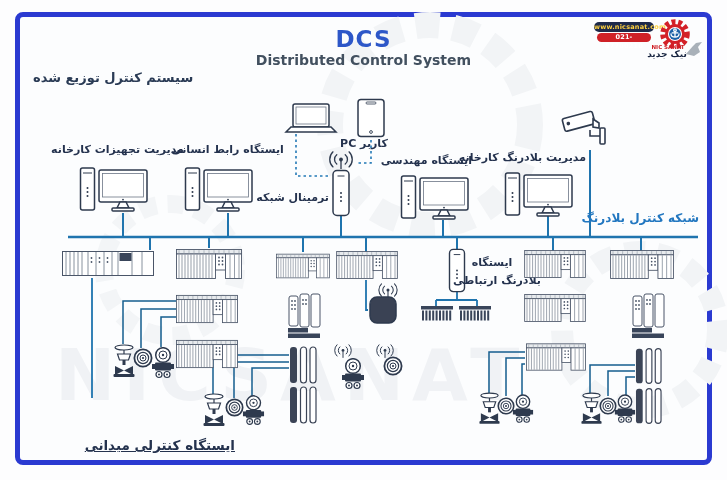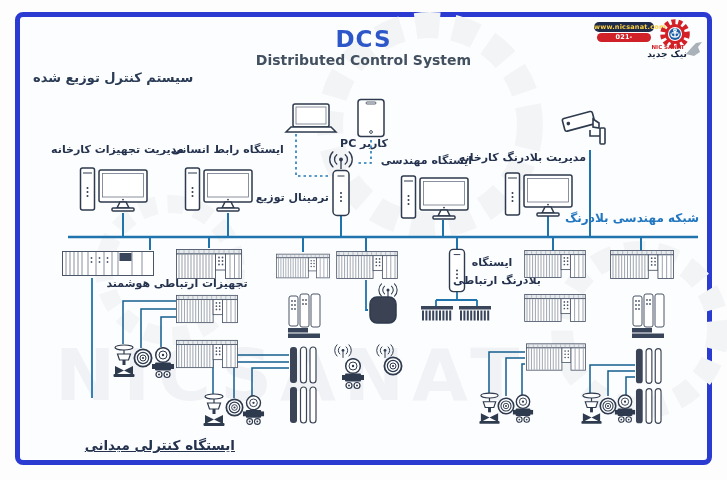--- a/index.html
+++ b/index.html
@@ -329,21 +329,21 @@
   <div class="abs" style="left:325px;top:146px">
     <svg class="icon" width="32" height="23">
         <use href="#sym-wifi"></use>
       </svg>
   </div>
   <div class="abs" style="left:330px;top:169px">
     <svg class="icon" width="22" height="48">
         <use href="#sym-tower"></use>
       </svg>
   </div>
-  <div class="lbl" style="left:265px;top:192px;width:64px">ترمینال توزیع</div>
+  <div class="lbl" style="left:265px;top:192px;width:64px">ترمینال شبکه</div>
 
   <div class="lbl" style="left:388px;top:155px;width:84px">ایستگاه مهندسی</div>
   <div class="abs" style="left:400px;top:170px">
     <svg class="icon" width="70" height="52">
         <use href="#sym-ws"></use>
       </svg>
   </div>
 
   <div class="lbl" style="left:478px;top:152px;width:108px">مدیریت بلادرنگ کارخانه</div>
   <div class="abs" style="left:504px;top:167px">
@@ -351,33 +351,32 @@
         <use href="#sym-ws"></use>
       </svg>
   </div>
 
   <div class="abs" style="left:560px;top:106px">
     <svg class="icon" width="62" height="46">
         <use href="#sym-camera"></use>
       </svg>
   </div>
 
-  <div class="lbl lbl-blue" style="left:583px;top:212px;width:116px;font-size:12px">شبکه مهندسی بلادرنگ</div>
+  <div class="lbl lbl-blue" style="left:583px;top:212px;width:116px;font-size:12px">شبکه کنترل بلادرنگ</div>
 
   <div class="abs" style="left:62px;top:249px">
     <svg class="icon" width="92" height="28">
         <use href="#sym-rack-mod"></use>
       </svg>
   </div>
   <div class="abs" style="left:176px;top:248px">
     <svg class="icon" width="66" height="32">
         <use href="#sym-rack"></use>
       </svg>
   </div>
-  <div class="lbl" style="left:98px;top:278px;width:158px">تجهیزات ارتباطی هوشمند</div>
 
   <div class="abs" style="left:276px;top:251px">
     <svg class="icon" width="54" height="30">
         <use href="#sym-rack"></use>
       </svg>
   </div>
   <div class="abs" style="left:336px;top:251px">
     <svg class="icon" width="62" height="28">
         <use href="#sym-rack"></use>
       </svg>

